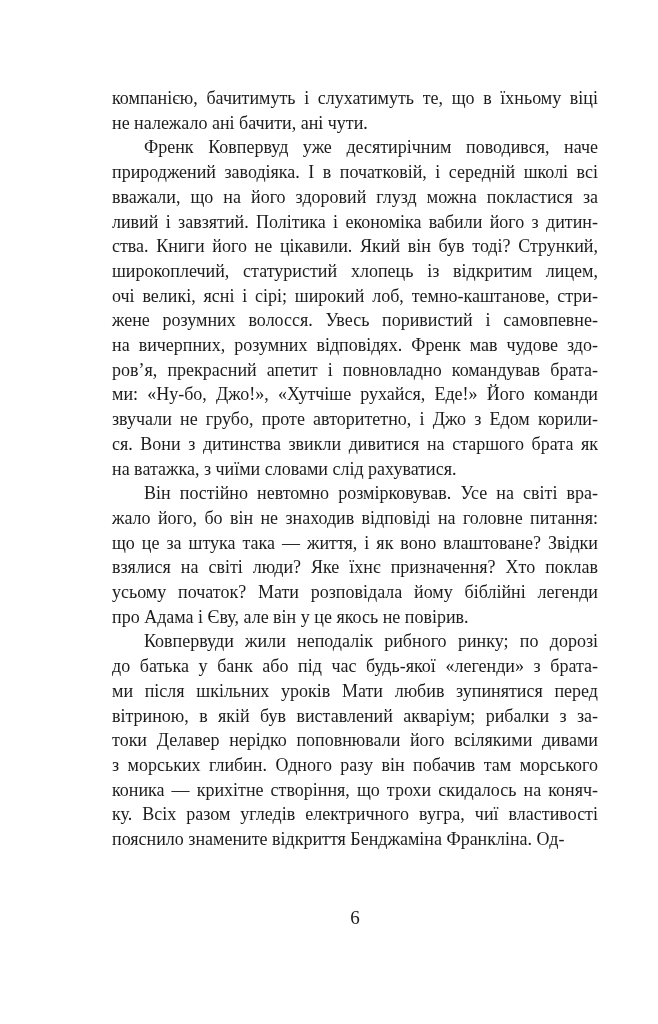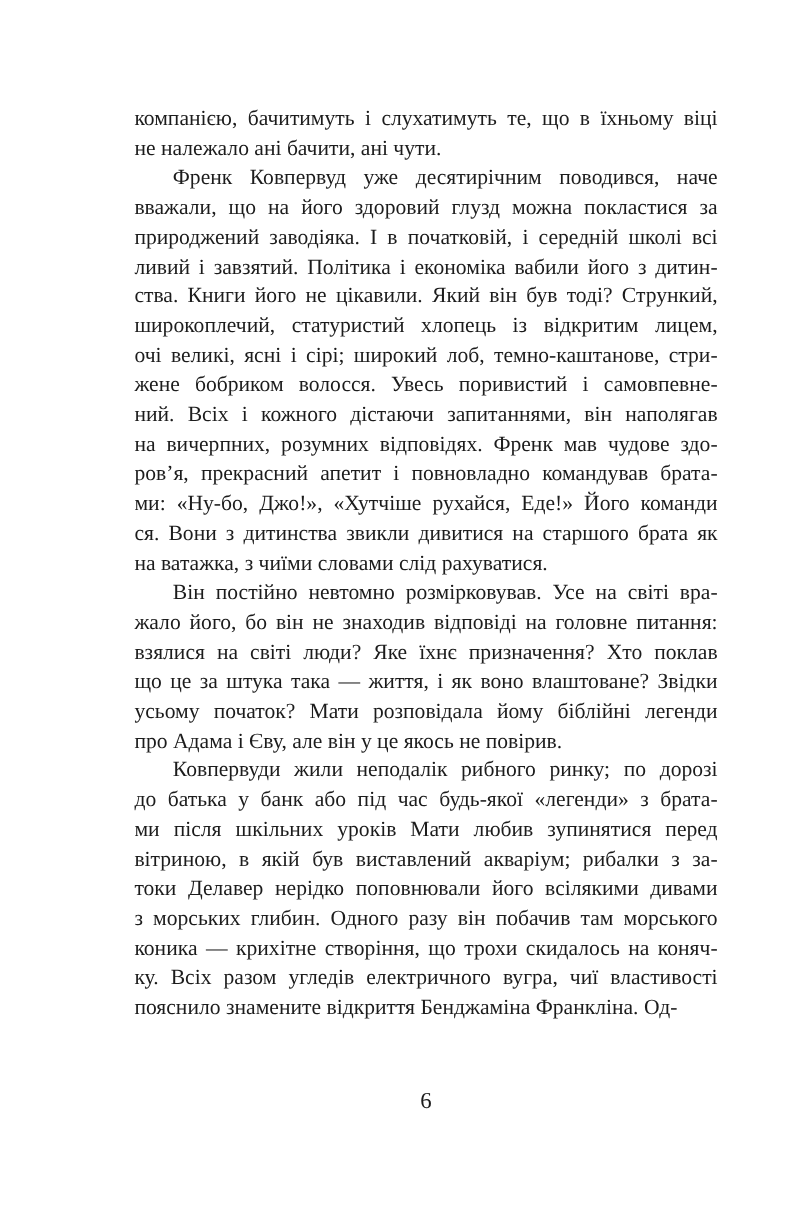--- a/index.html
+++ b/index.html
@@ -55,39 +55,39 @@
 <body>
 
 <div class="book-page">
   <main class="text-column" id="paragraphs-root">
       <p class="para">
         <span class="line first">компанією, бачитимуть і слухатимуть те, що в їхньому віці</span>
         <span class="line last">не належало ані бачити, ані чути.</span>
       </p>
       <p class="para indent">
         <span class="line first">Френк Ковпервуд уже десятирічним поводився, наче</span>
+        <span class="line">природжений заводіяка. І в початковій, і середній школі всі</span>
         <span class="line">вважали, що на його здоровий глузд можна покластися за</span>
-        <span class="line">природжений заводіяка. І в початковій, і середній школі всі</span>
         <span class="line">ливий і завзятий. Політика і економіка вабили його з дитин-</span>
         <span class="line">ства. Книги його не цікавили. Який він був тоді? Стрункий,</span>
         <span class="line">широкоплечий, статуристий хлопець із відкритим лицем,</span>
         <span class="line">очі великі, ясні і сірі; широкий лоб, темно-каштанове, стри-</span>
-        <span class="line">жене бобриком волосся. Увесь поривистий і самовпевне-</span>
-        <span class="line">ний. Всіх і кожного дістаючи запитаннями, він наполягав</span>
+        <span class="line">жене розумних волосся. Увесь поривистий і самовпевне-</span>
         <span class="line">на вичерпних, розумних відповідях. Френк мав чудове здо-</span>
         <span class="line">ров’я, прекрасний апетит і повновладно командував брата-</span>
         <span class="line">ми: «Ну-бо, Джо!», «Хутчіше рухайся, Еде!» Його команди</span>
+        <span class="line">звучали не грубо, проте авторитетно, і Джо з Едом корили-</span>
         <span class="line">ся. Вони з дитинства звикли дивитися на старшого брата як</span>
         <span class="line last">на ватажка, з чиїми словами слід рахуватися.</span>
       </p>
       <p class="para indent">
         <span class="line first">Він постійно невтомно розмірковував. Усе на світі вра-</span>
         <span class="line">жало його, бо він не знаходив відповіді на головне питання:</span>
+        <span class="line">що це за штука така — життя, і як воно влаштоване? Звідки</span>
         <span class="line">взялися на світі люди? Яке їхнє призначення? Хто поклав</span>
-        <span class="line">що це за штука така — життя, і як воно влаштоване? Звідки</span>
         <span class="line">усьому початок? Мати розповідала йому біблійні легенди</span>
         <span class="line last">про Адама і Єву, але він у це якось не повірив.</span>
       </p>
       <p class="para indent">
         <span class="line first">Ковпервуди жили неподалік рибного ринку; по дорозі</span>
         <span class="line">до батька у банк або під час будь-якої «легенди» з брата-</span>
         <span class="line">ми після шкільних уроків Мати любив зупинятися перед</span>
         <span class="line">вітриною, в якій був виставлений акваріум; рибалки з за-</span>
         <span class="line">токи Делавер нерідко поповнювали його всілякими дивами</span>
         <span class="line">з морських глибин. Одного разу він побачив там морського</span>

